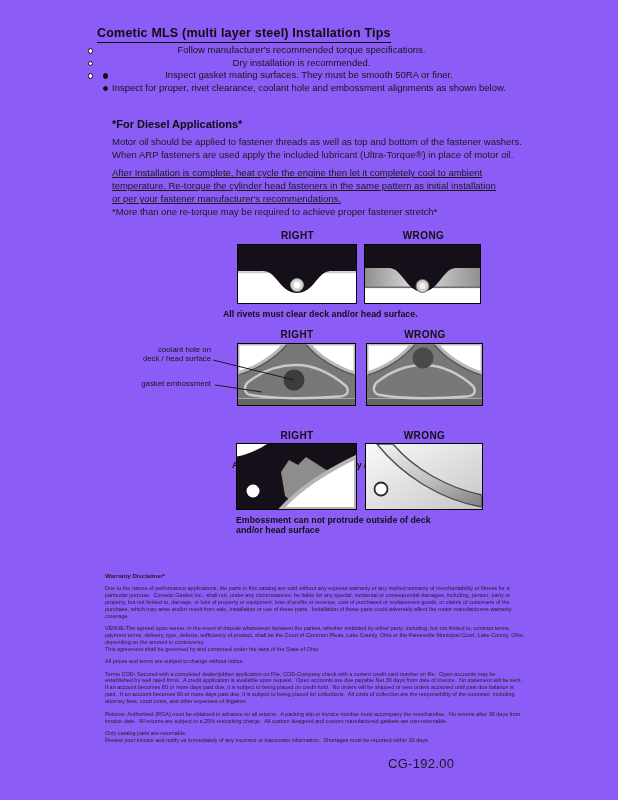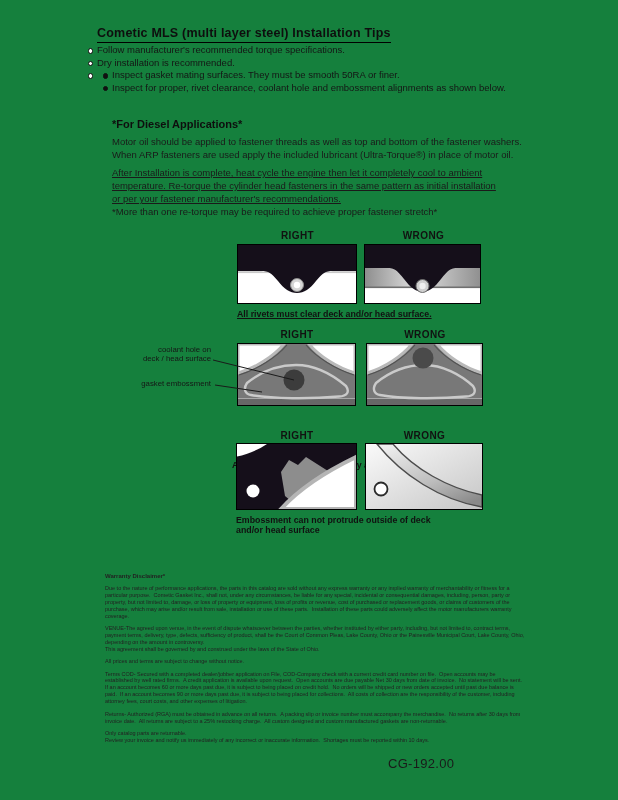--- a/index.html
+++ b/index.html
@@ -1,16 +1,16 @@
 <!DOCTYPE html>
 <html><head>
 <meta charset="utf-8">
 <style>
   html,body{margin:0;padding:0;background:#ffffff;}
-  .page{position:relative;width:618px;height:800px;background:#15803d;overflow:hidden;
+  .page{position:relative;width:618px;height:800px;background:#8b5cf6;overflow:hidden;
         font-family:"Liberation Sans",sans-serif;color:#151515;}
   .abs{position:absolute;}
   .title{font-size:12.5px;font-weight:bold;letter-spacing:0.2px;
          border-bottom:1.6px solid #000;padding-bottom:2px;color:#0e0e0e;}
   .b-row{position:relative;padding-left:9px;font-size:9.5px;line-height:12.5px;color:#151515;}
   .b-row.sub{margin-left:15px;}
   .b-dot{position:absolute;left:0;top:4.2px;width:3.4px;height:3.4px;border-radius:50%;
          border:0.9px solid #111;background:#fff;}
   .b-row.sub .b-dot{background:#111;}
   .h2{font-size:11px;font-weight:bold;color:#0e0e0e;}
@@ -28,21 +28,21 @@
 </style>
 </head>
 <body>
 
 <div class="page">
 
   <div class="abs" style="left:97px;top:23px;">
     <span class="title">Cometic MLS (multi layer steel) Installation Tips</span>
   </div>
 
-  <div class="abs" style="left:88px;top:44px;">
+  <div class="abs" style="left:88px;top:44px;text-align:center;">
     <div class="b-row">
       <span class="b-dot"></span>
       <span>Follow manufacturer's recommended torque specifications.</span>
     </div>
     <div class="b-row">
       <span class="b-dot"></span>
       <span>Dry installation is recommended.</span>
     </div>
     <div class="b-row">
       <span class="b-dot"></span>
@@ -89,21 +89,21 @@
         </linearGradient>
       </defs>
       <rect width="115" height="58" fill="#ffffff"></rect>
       <rect y="21" width="115" height="21" fill="url(#deckg)"></rect>
       <rect y="41.5" width="115" height="1.6" fill="#6f6f6f"></rect>
       <path d="M0,0 H115 V23 H93 C85,23 83,25.5 76,34 C70,42 64,47 57.5,47 C51,47 45,42 39,34 C32,25.5 30,23 22,23 H0 Z" fill="#150f1a"></path>
       <circle cx="57.5" cy="41" r="6.5" fill="#cfcfcf" stroke="#6d6d6d" stroke-width="1"></circle>
       <circle cx="57.5" cy="41" r="3.2" fill="#efefef"></circle>
     </svg>
   </div>
-  <div class="abs dg-caption" style="left:237px;top:309px;text-decoration:underline;">All rivets must clear deck and/or head surface.</div>
+  <div class="abs dg-caption" style="left:223px;top:309px;">All rivets must clear deck and/or head surface.</div>
 
   <div class="abs dg-label" style="left:237px;top:329px;width:120px;">RIGHT</div>
   <div class="abs dg-label" style="left:366px;top:329px;width:118px;">WRONG</div>
 
   <div class="abs callout" style="left:96px;top:345px;width:115px;">coolant hole on
 deck / head surface</div>
   <div class="abs callout" style="left:96px;top:379px;width:115px;">gasket embossment</div>
 
   <div class="abs panel" style="left:237px;top:343px;">
     <svg width="117" height="61" viewBox="0 0 117 61">

